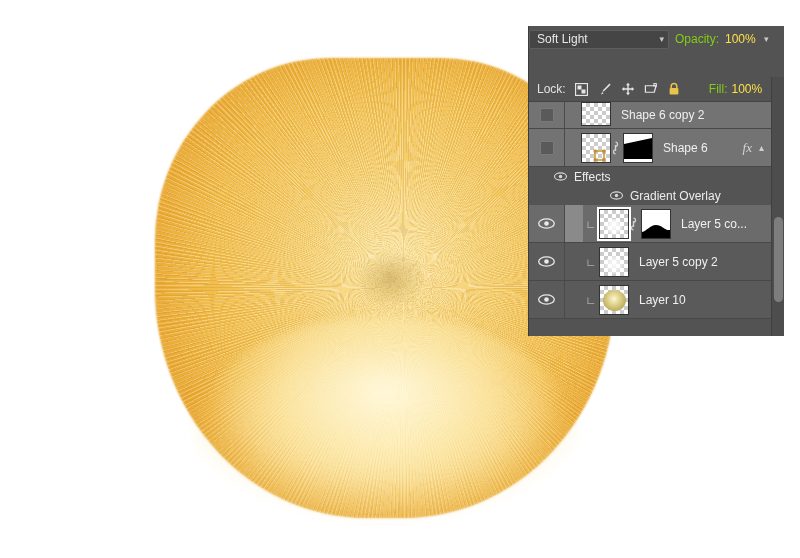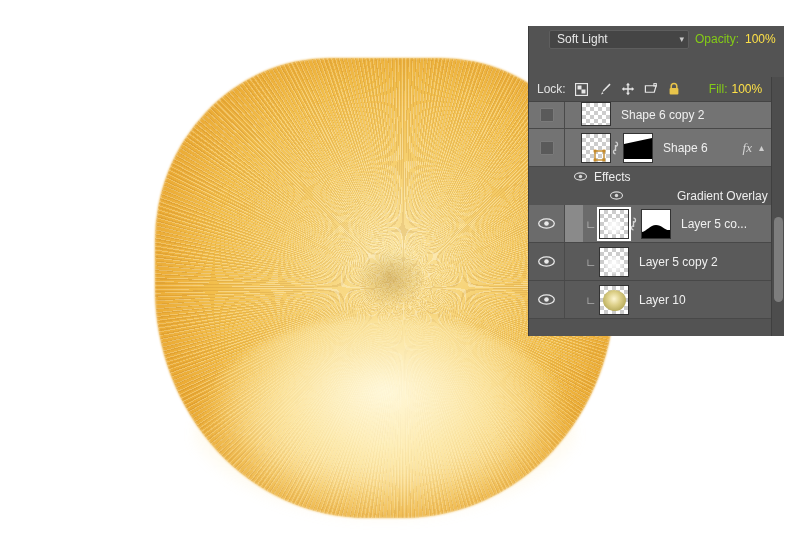--- a/index.html
+++ b/index.html
@@ -89,21 +89,21 @@
     background:#535353;
     color:#e8e8e8;
     font-size:12px;
     border-left:1px solid #3c3c3c;
     overflow:hidden;
   }
 
   
   .blend-row {
     display:flex; align-items:center;
-    height:26px; padding:0 20px;
+    height:26px; padding:0 0;
     gap:6px;
   }
   .select-box {
     display:flex; align-items:center; justify-content:space-between;
     background:#454545;
     border:1px solid #5e5e5e;
     border-radius:2px;
     height:19px;
     padding:0 4px 0 7px;
     color:#e8e8e8;
@@ -320,31 +320,31 @@
           <rect y="25" width="28" height="3" fill="#ffffff"></rect>
         </svg>
       </div>
       <span class="layer-name">Shape 6</span>
       <div class="fx-cell">
         <span class="fx-glyph">fx</span>
         <span class="caret">▴</span>
       </div>
     </div>
 
-    <div class="effect-row" style="padding-left:44px;">
+    <div class="effect-row" style="padding-left:24px;">
       <span class="eye-sm">
         <svg width="13" height="9" viewBox="0 0 13 9">
           <ellipse cx="6.5" cy="4.5" rx="6" ry="3.6" fill="none" stroke="#d8d8d8" stroke-width="1.1"></ellipse>
           <circle cx="6.5" cy="4.5" r="1.7" fill="#d8d8d8"></circle>
         </svg>
       </span>
       <span class="etext">Effects</span>
     </div>
 
-    <div class="effect-row" style="padding-left:80px;gap:47px;">
+    <div class="effect-row" style="padding-left:80px;">
       <span class="eye-sm">
         <svg width="13" height="9" viewBox="0 0 13 9">
           <ellipse cx="6.5" cy="4.5" rx="6" ry="3.6" fill="none" stroke="#d8d8d8" stroke-width="1.1"></ellipse>
           <circle cx="6.5" cy="4.5" r="1.7" fill="#d8d8d8"></circle>
         </svg>
       </span>
       <span class="etext">Gradient Overlay</span>
     </div>
 
     <div class="layer-row selected">

